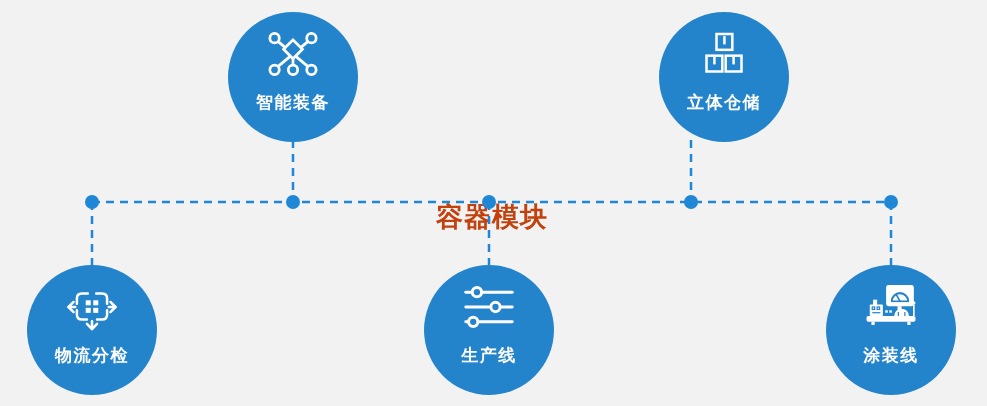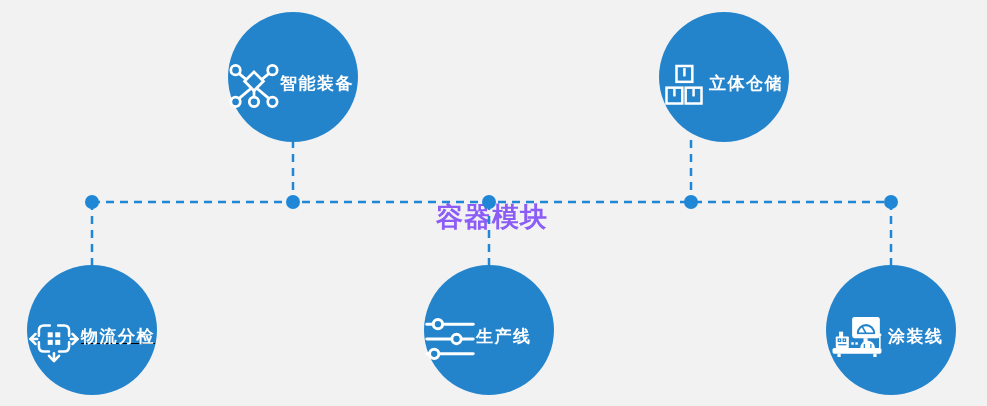--- a/index.html
+++ b/index.html
@@ -7,43 +7,43 @@
     width:987px; height:406px;
     background:#f2f2f3;
     font-family:"Liberation Sans", sans-serif;
     overflow:hidden;
   }
   .stage { position:relative; width:987px; height:406px; background:#f2f2f3; }
 
   .watermark {
     position:absolute; left:436px; top:199px;
     font-size:27px; font-weight:600; letter-spacing:1px;
-    color:#8b5cf6; z-index:1; user-select:none; white-space:nowrap;
+    color:#c2410c; z-index:1; user-select:none; white-space:nowrap;
   }
 
   .connectors { position:absolute; left:0; top:0; z-index:2; }
 
   .node {
     position:absolute; width:130px; height:130px; border-radius:50%;
     background:#2484cb; z-index:3;
-    display:flex; flex-direction:row; align-items:center;
+    display:flex; flex-direction:column; align-items:center;
     box-sizing:border-box;
   }
   .node .icon {
     height:48px; margin-top:18px;
     display:flex; align-items:center; justify-content:center;
   }
   .node .label {
     margin-top:13px; color:#ffffff; font-weight:bold;
     font-size:17px; letter-spacing:1.5px; white-space:nowrap;
   }
 
   .node-smart      { left:228px; top:12px; }
   .node-warehouse  { left:659px; top:12px; }
-  .node-logistics  { left:27px;  top:265px;text-decoration:underline; }
+  .node-logistics  { left:27px;  top:265px; }
   .node-production { left:424px; top:265px; }
   .node-painting   { left:826px; top:265px; }
 </style>
 </head>
 <body>
 
 <div class="stage">
 
   <div class="watermark">容器模块</div>
 

